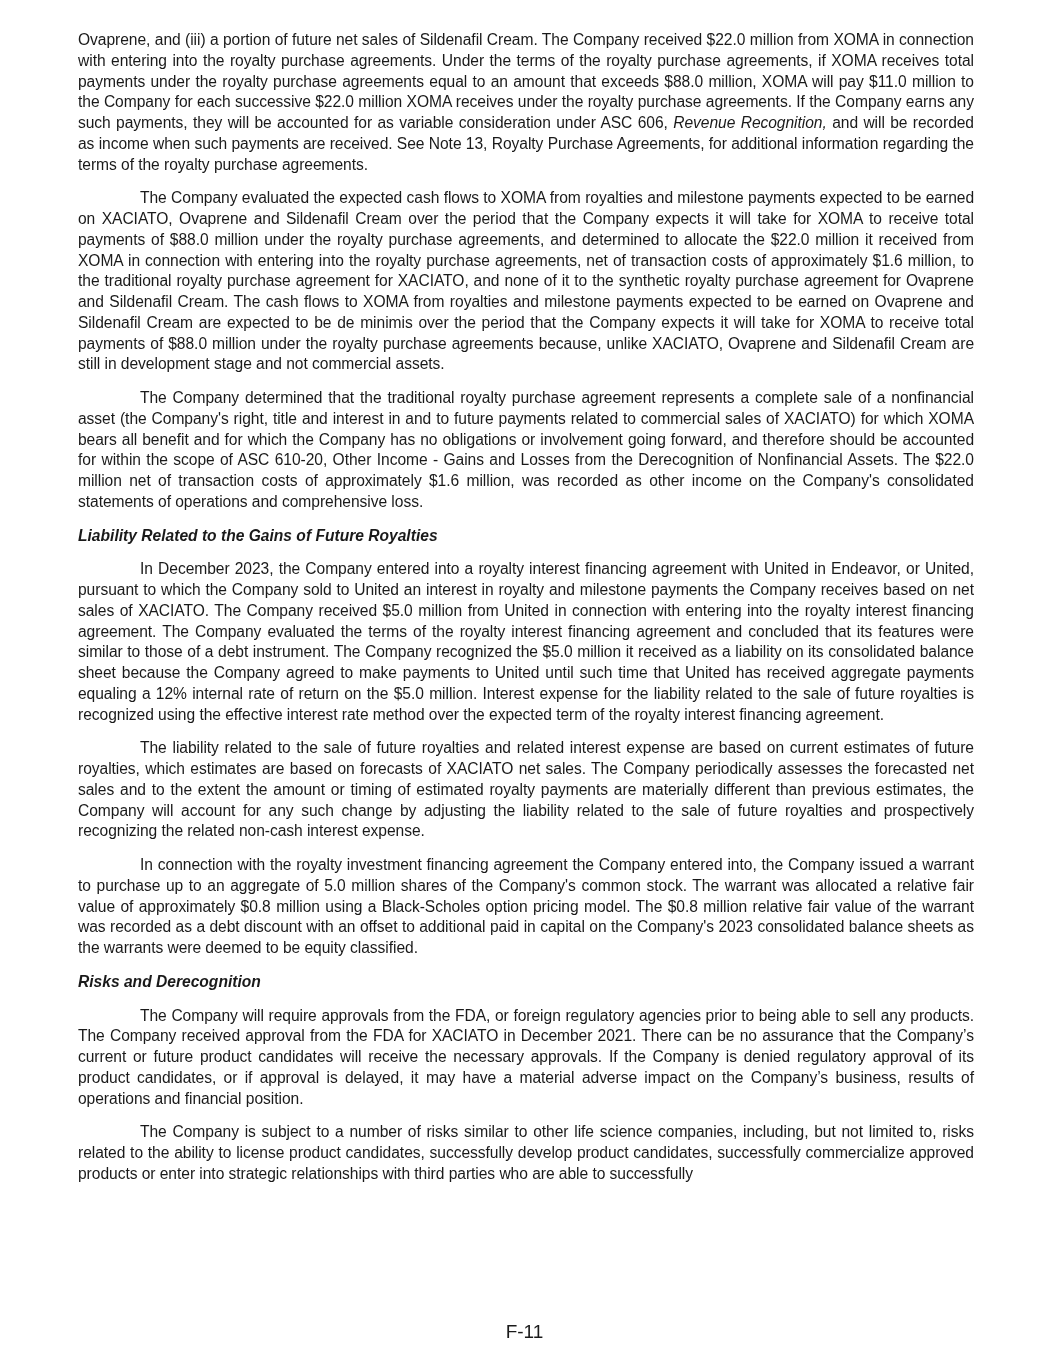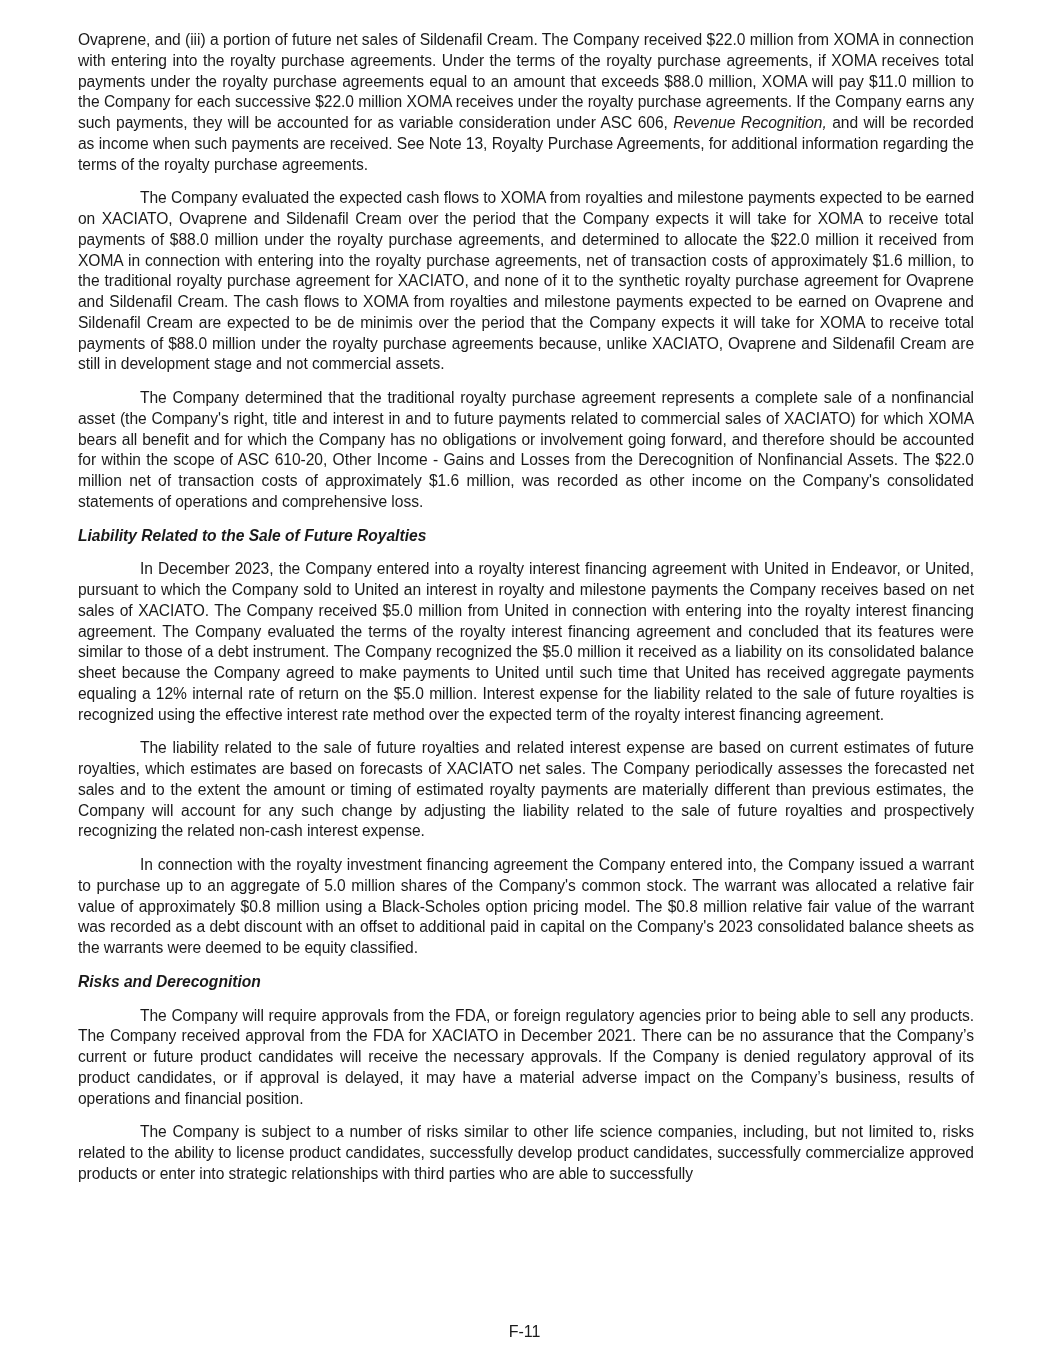--- a/index.html
+++ b/index.html
@@ -41,36 +41,36 @@
     }
     .em {
       font-style: italic;
     }
     .page-number {
       position: absolute;
       left: 0;
       width: 1049px;
       top: 1322px;
       text-align: center;
-      font-size: 16px;
+      font-size: 19px;
       line-height: 20px;
     }
   </style>
 </head>
 <body>
 
 <div class="page">
 
   <p class="para"><span>Ovaprene, and (iii) a portion of future net sales of Sildenafil Cream. The Company received $22.0 million from XOMA in connection with entering into the royalty purchase agreements. Under the terms of the royalty purchase agreements, if XOMA receives total payments under the royalty purchase agreements equal to an amount that exceeds $88.0 million, XOMA will pay $11.0 million to the Company for each successive $22.0 million XOMA receives under the royalty purchase agreements. If the Company earns any such payments, they will be accounted for as variable consideration under ASC 606, </span><span class="em">Revenue Recognition,</span><span> and will be recorded as income when such payments are received. See Note 13, Royalty Purchase Agreements, for additional information regarding the terms of the royalty purchase agreements.</span></p>
 
   <p class="para indent">The Company evaluated the expected cash flows to XOMA from royalties and milestone payments expected to be earned on XACIATO, Ovaprene and Sildenafil Cream over the period that the Company expects it will take for XOMA to receive total payments of $88.0 million under the royalty purchase agreements, and determined to allocate the $22.0 million it received from XOMA in connection with entering into the royalty purchase agreements, net of transaction costs of approximately $1.6 million, to the traditional royalty purchase agreement for XACIATO, and none of it to the synthetic royalty purchase agreement for Ovaprene and Sildenafil Cream. The cash flows to XOMA from royalties and milestone payments expected to be earned on Ovaprene and Sildenafil Cream are expected to be de minimis over the period that the Company expects it will take for XOMA to receive total payments of $88.0 million under the royalty purchase agreements because, unlike XACIATO, Ovaprene and Sildenafil Cream are still in development stage and not commercial assets.</p>
 
   <p class="para indent">The Company determined that the traditional royalty purchase agreement represents a complete sale of a nonfinancial asset (the Company's right, title and interest in and to future payments related to commercial sales of XACIATO) for which XOMA bears all benefit and for which the Company has no obligations or involvement going forward, and therefore should be accounted for within the scope of ASC 610-20, Other Income - Gains and Losses from the Derecognition of Nonfinancial Assets. The $22.0 million net of transaction costs of approximately $1.6 million, was recorded as other income on the Company's consolidated statements of operations and comprehensive loss.</p>
 
-  <h3 class="heading">Liability Related to the Sale of Future Royalties</h3>
+  <h3 class="heading">Liability Related to the Gains of Future Royalties</h3>
 
   <p class="para indent">In December 2023, the Company entered into a royalty interest financing agreement with United in Endeavor, or United, pursuant to which the Company sold to United an interest in royalty and milestone payments the Company receives based on net sales of XACIATO. The Company received $5.0 million from United in connection with entering into the royalty interest financing agreement. The Company evaluated the terms of the royalty interest financing agreement and concluded that its features were similar to those of a debt instrument. The Company recognized the $5.0 million it received as a liability on its consolidated balance sheet because the Company agreed to make payments to United until such time that United has received aggregate payments equaling a 12% internal rate of return on the $5.0 million. Interest expense for the liability related to the sale of future royalties is recognized using the effective interest rate method over the expected term of the royalty interest financing agreement.</p>
 
   <p class="para indent">The liability related to the sale of future royalties and related interest expense are based on current estimates of future royalties, which estimates are based on forecasts of XACIATO net sales. The Company periodically assesses the forecasted net sales and to the extent the amount or timing of estimated royalty payments are materially different than previous estimates, the Company will account for any such change by adjusting the liability related to the sale of future royalties and prospectively recognizing the related non-cash interest expense.</p>
 
   <p class="para indent">In connection with the royalty investment financing agreement the Company entered into, the Company issued a warrant to purchase up to an aggregate of 5.0 million shares of the Company's common stock. The warrant was allocated a relative fair value of approximately $0.8 million using a Black-Scholes option pricing model. The $0.8 million relative fair value of the warrant was recorded as a debt discount with an offset to additional paid in capital on the Company's 2023 consolidated balance sheets as the warrants were deemed to be equity classified.</p>
 
   <h3 class="heading">Risks and Derecognition</h3>
 
   <p class="para indent">The Company will require approvals from the FDA, or foreign regulatory agencies prior to being able to sell any products. The Company received approval from the FDA for XACIATO in December 2021. There can be no assurance that the Company’s current or future product candidates will receive the necessary approvals. If the Company is denied regulatory approval of its product candidates, or if approval is delayed, it may have a material adverse impact on the Company’s business, results of operations and financial position.</p>

